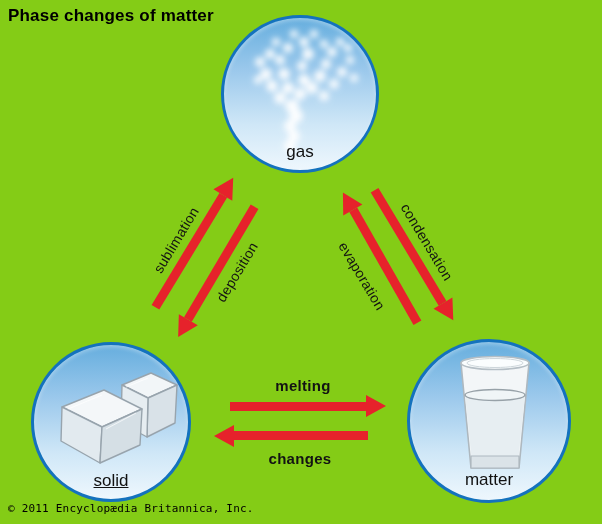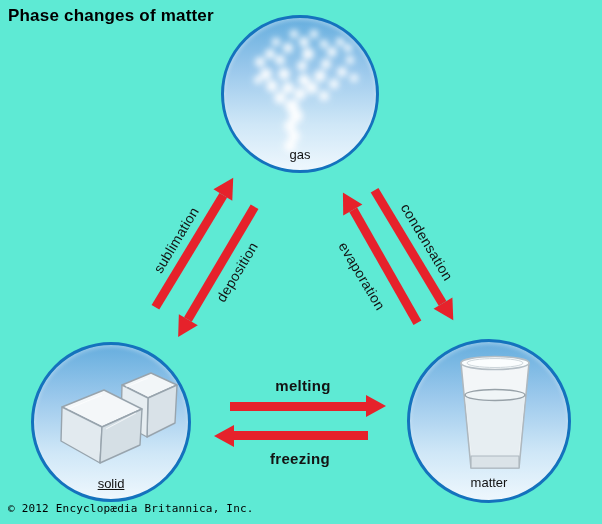--- a/index.html
+++ b/index.html
@@ -1,33 +1,33 @@
 <!DOCTYPE html>
 <html><head>
 <meta charset="utf-8">
 <style>
   html,body{margin:0;padding:0;background:#fff;}
   .canvas{
-    position:relative;width:602px;height:524px;background:#5eead4;overflow:hidden;
+    position:relative;width:602px;height:524px;background:#84cc16;overflow:hidden;
     font-family:"Liberation Sans",sans-serif;color:#111;
   }
   .title{
     position:absolute;left:8px;top:6px;font-size:17px;font-weight:bold;color:#000;
     letter-spacing:.2px;
   }
   .node{
     position:absolute;border-radius:50%;
     border:3px solid #1472bd;
     background:linear-gradient(180deg,#66aede 0%,#9cc9ec 35%,#cfe7f7 70%,#eef7fd 100%);
     box-sizing:border-box;
     box-shadow:inset 0 2px 4px rgba(255,255,255,.35);
   }
   .node-label{
     position:absolute;left:0;right:0;text-align:center;
-    font-size:13px;color:#111;
+    font-size:17px;color:#111;
   }
   .node svg{position:absolute;left:0;top:0;}
   .arrow{
     position:absolute;height:22px;display:flex;align-items:center;
     transform-origin:0 50%;
   }
   .arrow .shaft{height:9px;background:#e6222b;flex:1;}
   .arrow .head{
     width:0;height:0;flex:0 0 auto;
     border-top:11px solid transparent;border-bottom:11px solid transparent;
@@ -161,16 +161,16 @@
   <div class="arrow" style="left:368px;top:425px;width:154px;transform:rotate(180deg);">
     <div class="shaft"></div>
     <div class="head"></div>
   </div>
 
   <div class="t-label" style="left:176px;top:240px;transform:translate(-50%,-50%) rotate(-59deg);">sublimation</div>
   <div class="t-label" style="left:237px;top:272px;transform:translate(-50%,-50%) rotate(-59deg);">deposition</div>
   <div class="t-label" style="left:362px;top:276px;transform:translate(-50%,-50%) rotate(59deg);">evaporation</div>
   <div class="t-label" style="left:427px;top:242px;transform:translate(-50%,-50%) rotate(59deg);">condensation</div>
   <div class="t-label h" style="left:303px;top:385px;">melting</div>
-  <div class="t-label h" style="left:300px;top:458px;">freezing</div>
+  <div class="t-label h" style="left:300px;top:458px;">changes</div>
 
-  <div class="copyright">© 2012 Encyclopædia Britannica, Inc.</div>
+  <div class="copyright">© 2011 Encyclopædia Britannica, Inc.</div>
 </div>
 
 </body></html>

